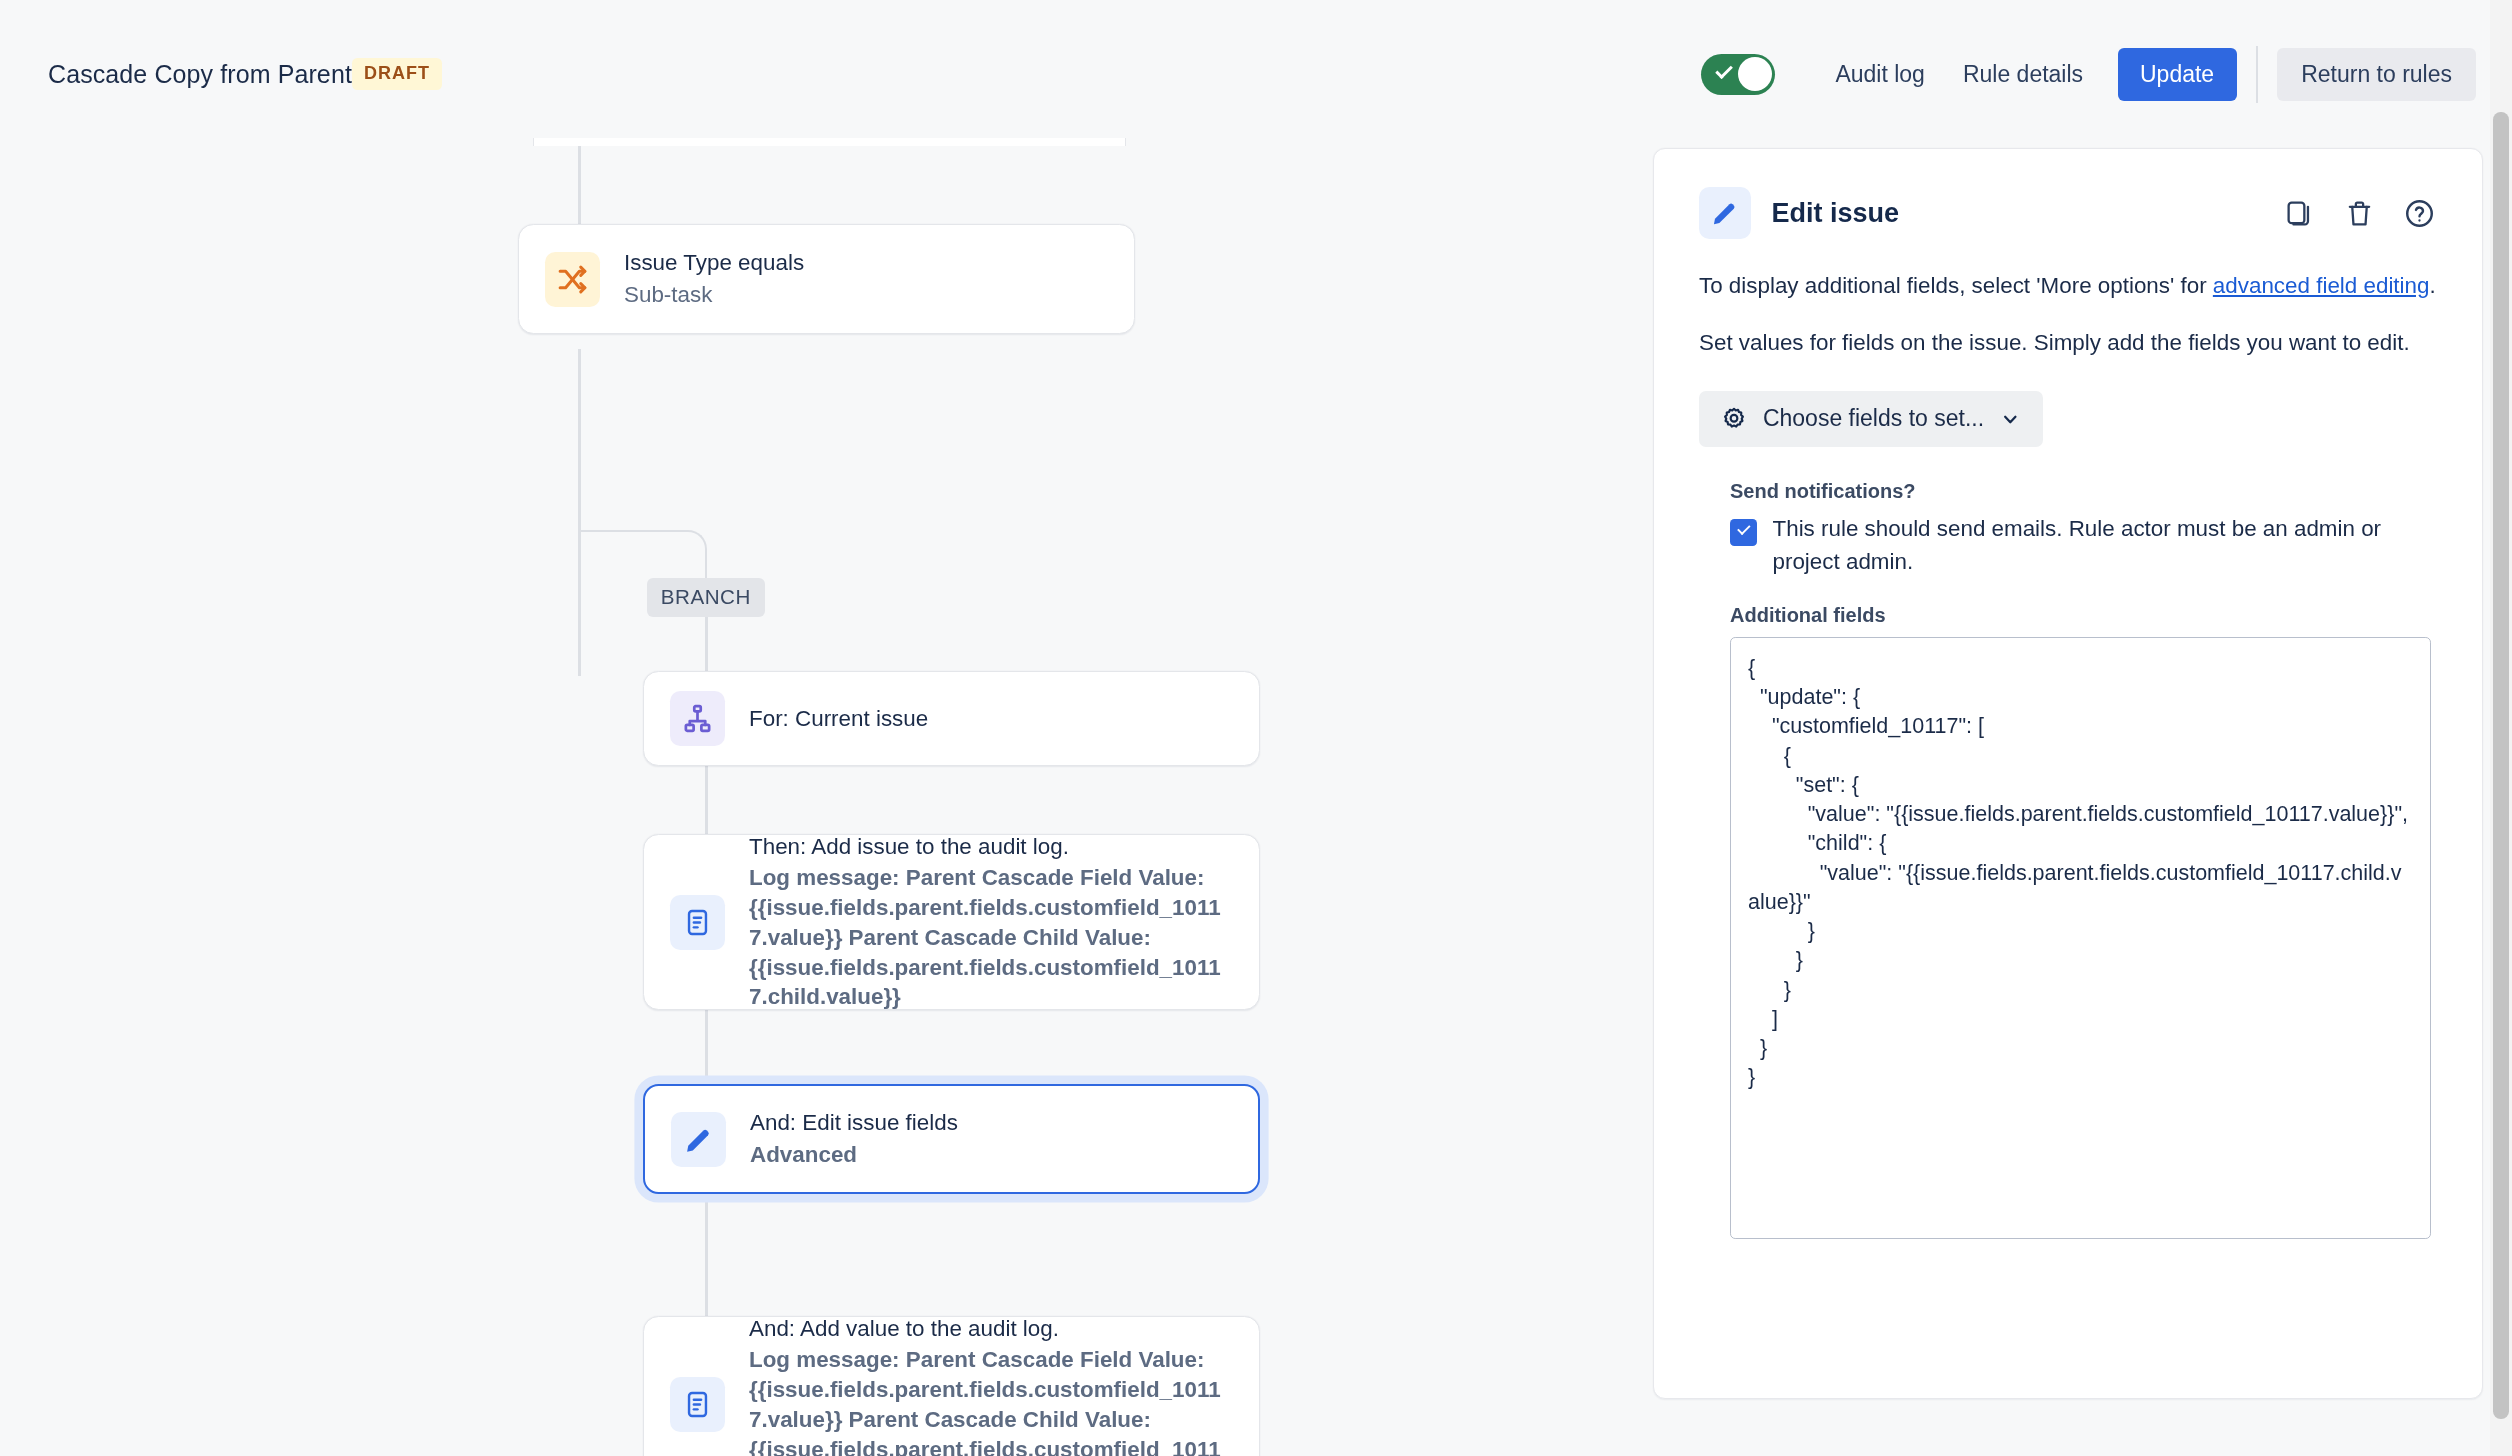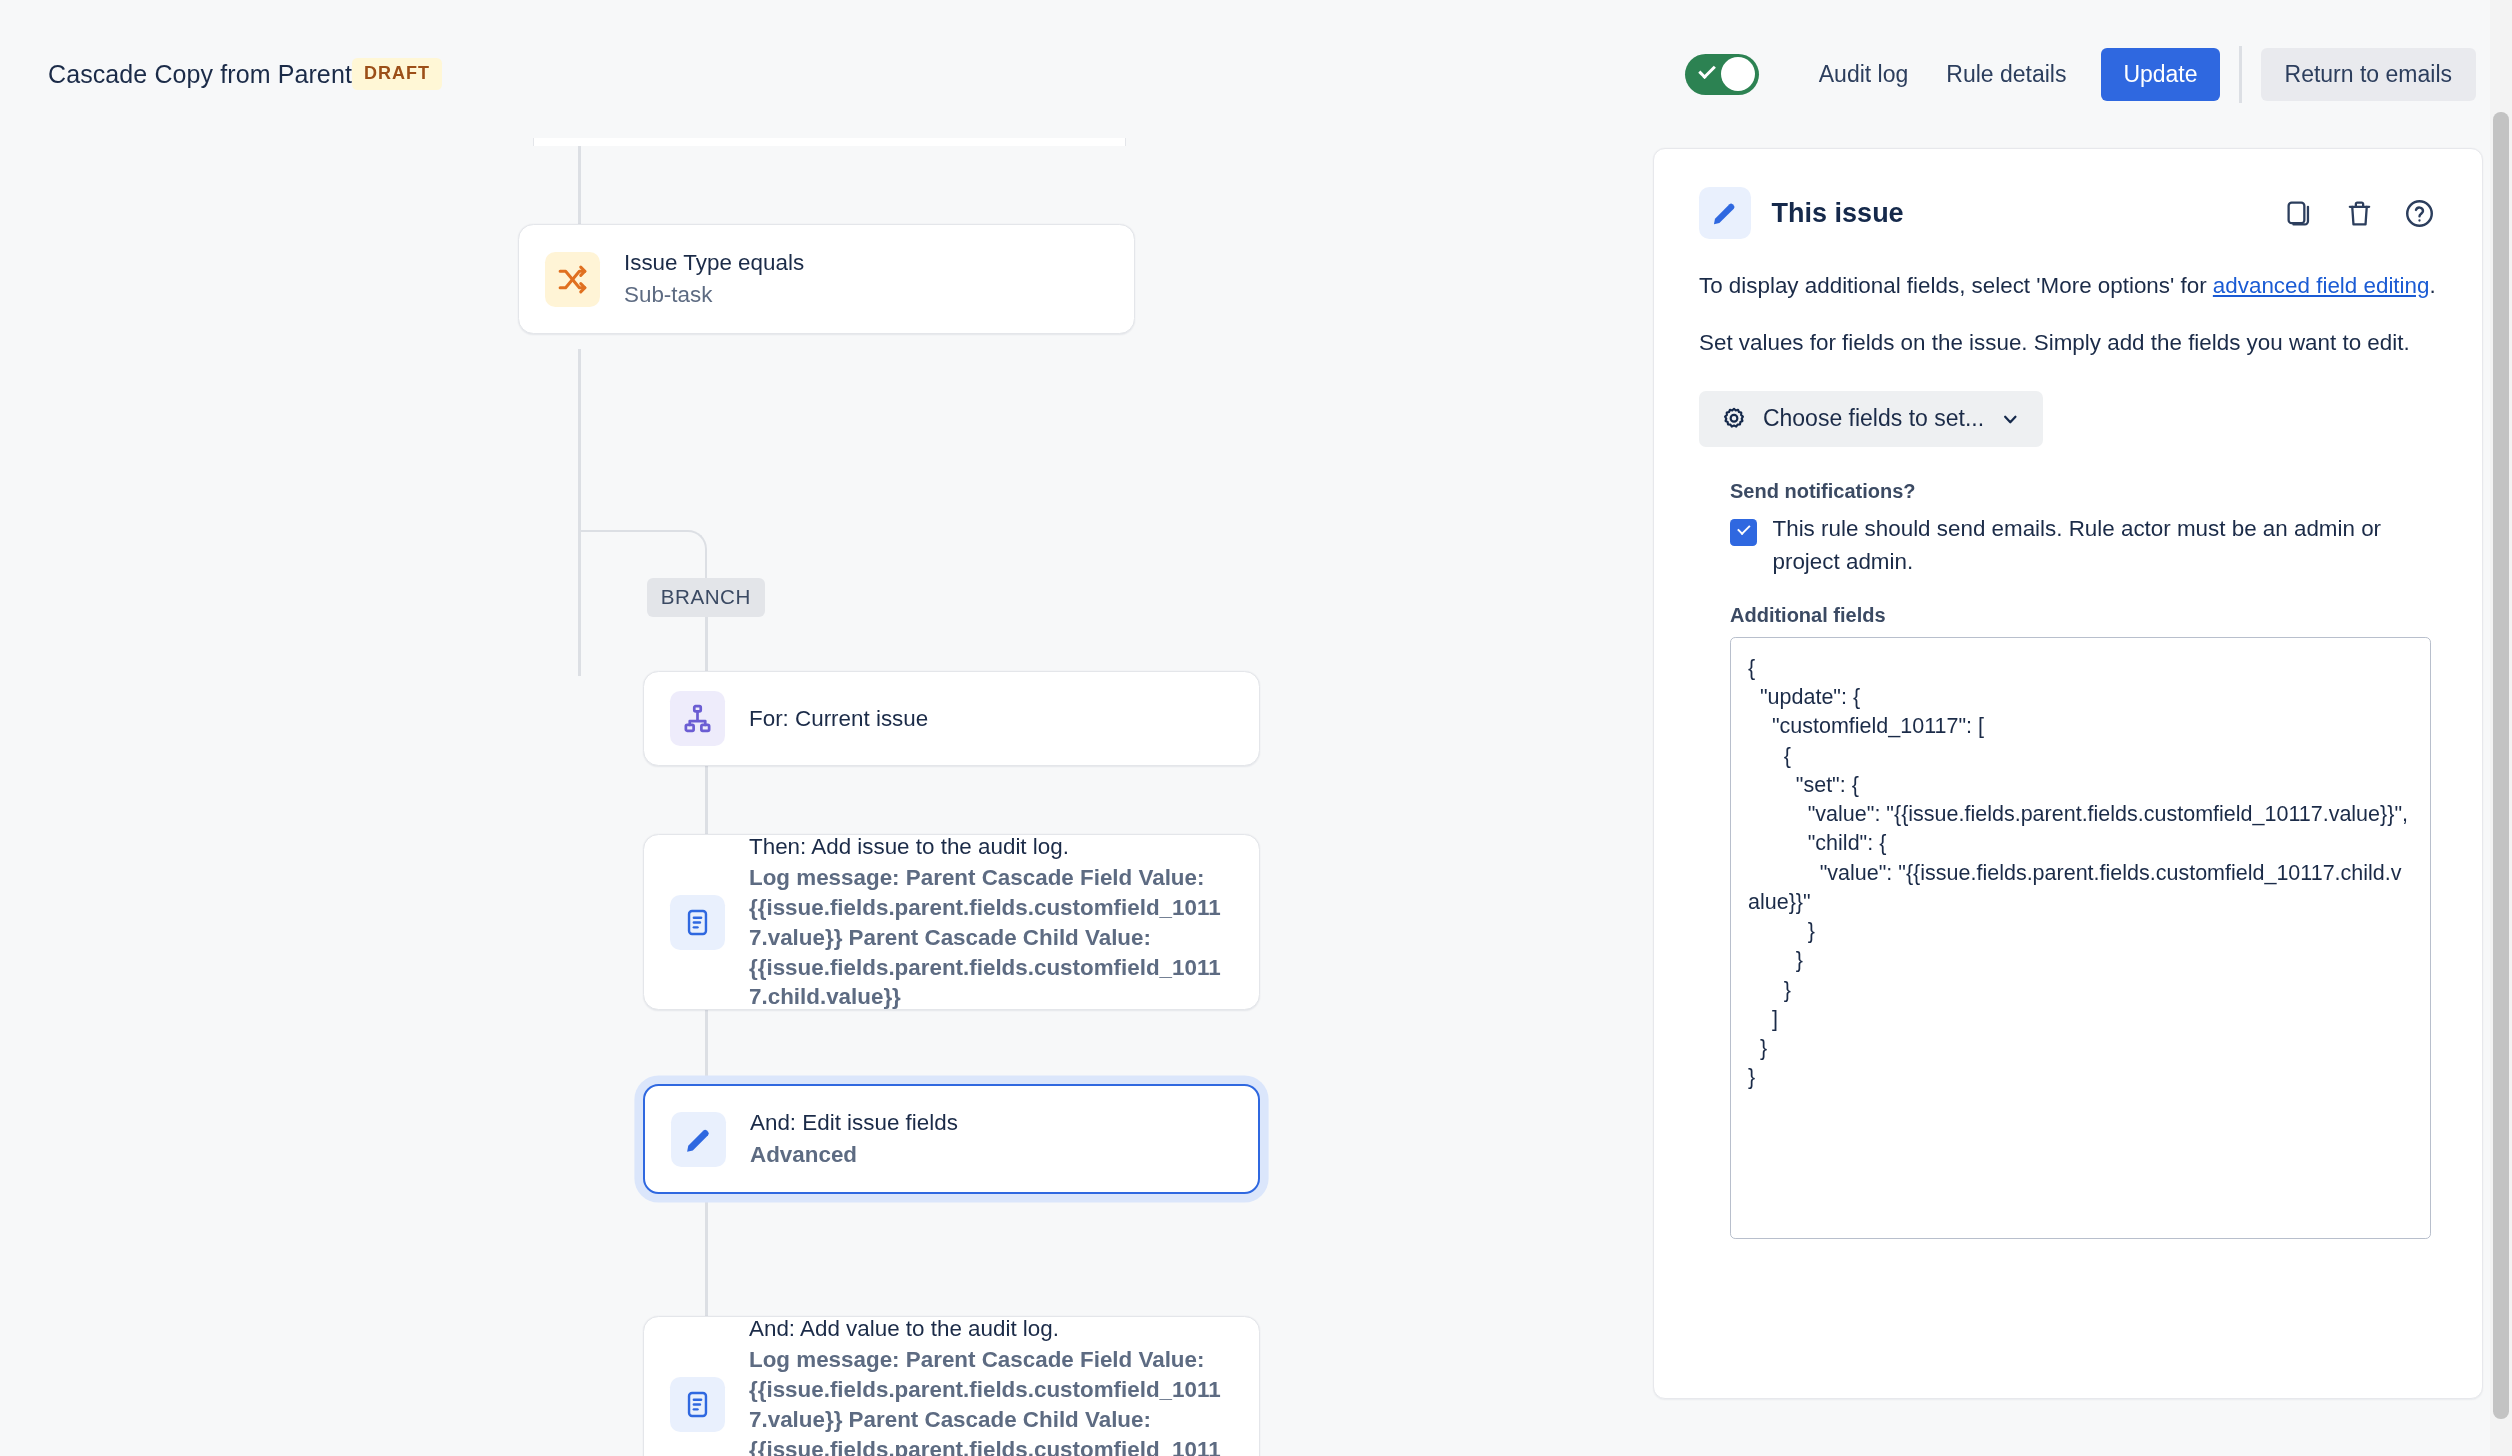--- a/index.html
+++ b/index.html
@@ -355,21 +355,21 @@
   </div>
   <div class="topbar-right">
     <div class="toggle">
       <span class="tick"></span>
       <span class="knob"></span>
     </div>
     <button class="ghost-btn">Audit log</button>
     <button class="ghost-btn">Rule details</button>
     <button class="primary-btn">Update</button>
     <span class="vdiv"></span>
-    <button class="subtle-btn">Return to emails</button>
+    <button class="subtle-btn">Return to rules</button>
   </div>
 </div>
 
 <div class="canvas">
 
   <div class="trunk" style="left:578px; top:-17px; height:112px;"></div>
   <div class="trunk" style="left:578px; top:211px; height:327px;"></div>
   <div class="elbow-tr" style="left:578px; top:392px; width:129px; height:77px; border-left:none; border-bottom:none;"></div>
   <div class="trunk" style="left:705px; top:464px; height:860px;"></div>
 
@@ -450,21 +450,21 @@
 </div>
 
 <div class="panel">
 
   <div class="panel-head">
     <span class="node-icon ic-edit">
       <svg width="27.5" height="27.5" viewBox="0 0 24 24" fill="#2f68e0">
         <path d="M3.5 17.2 16.1 4.6a2 2 0 0 1 2.8 0l1 1a2 2 0 0 1 0 2.8L7.3 21 2.6 22.1z"></path>
       </svg>
     </span>
-    <span class="panel-title">This issue</span>
+    <span class="panel-title">Edit issue</span>
 
     <span class="panel-actions">
       <button class="icon-btn">
         <svg width="29" height="29" viewBox="0 0 24 24" fill="none" stroke="#2c3e5d" stroke-width="1.9" stroke-linecap="round" stroke-linejoin="round">
           <rect x="3" y="3" width="13" height="17" rx="2.5"></rect>
           <path d="M19 6.5v12a2.5 2.5 0 0 1-2.5 2.5H7"></path>
         </svg>
       </button>
       <button class="icon-btn">
         <svg width="29" height="29" viewBox="0 0 24 24" fill="none" stroke="#2c3e5d" stroke-width="1.9" stroke-linecap="round" stroke-linejoin="round">

